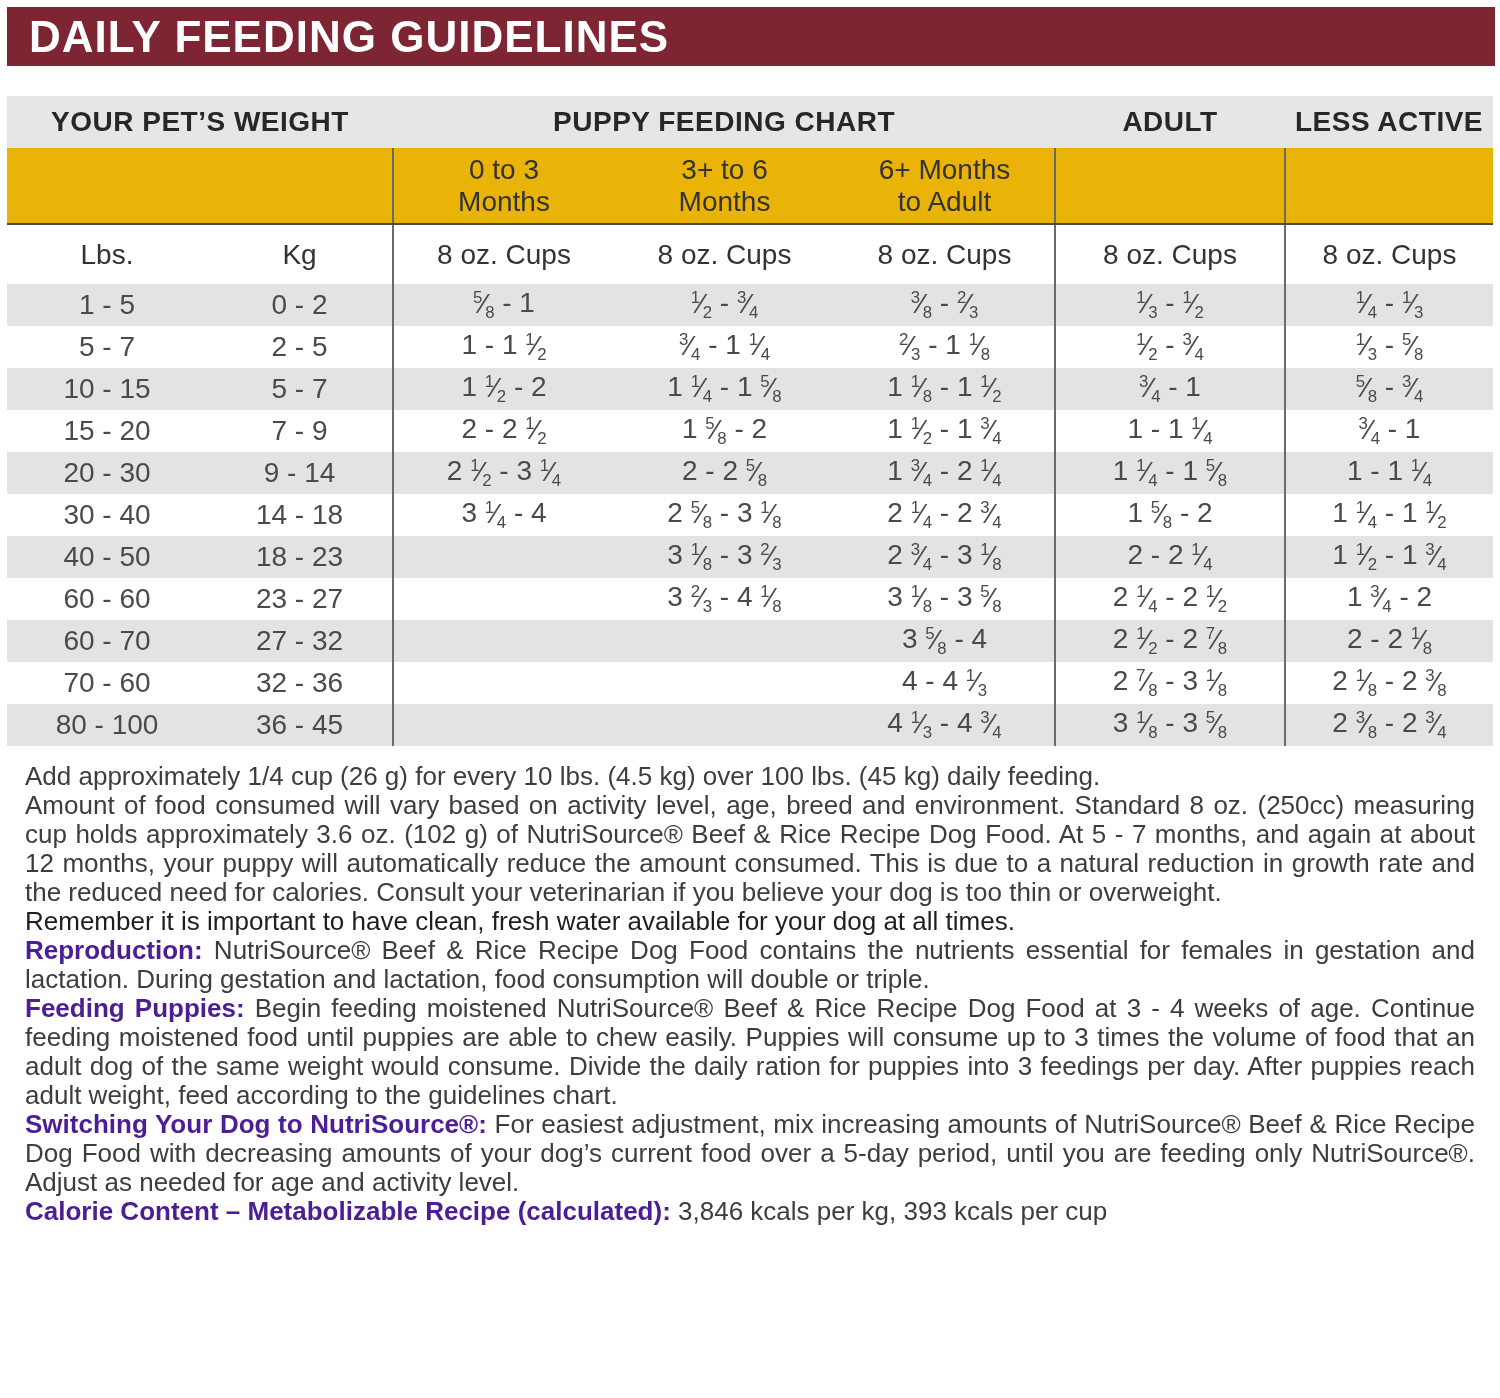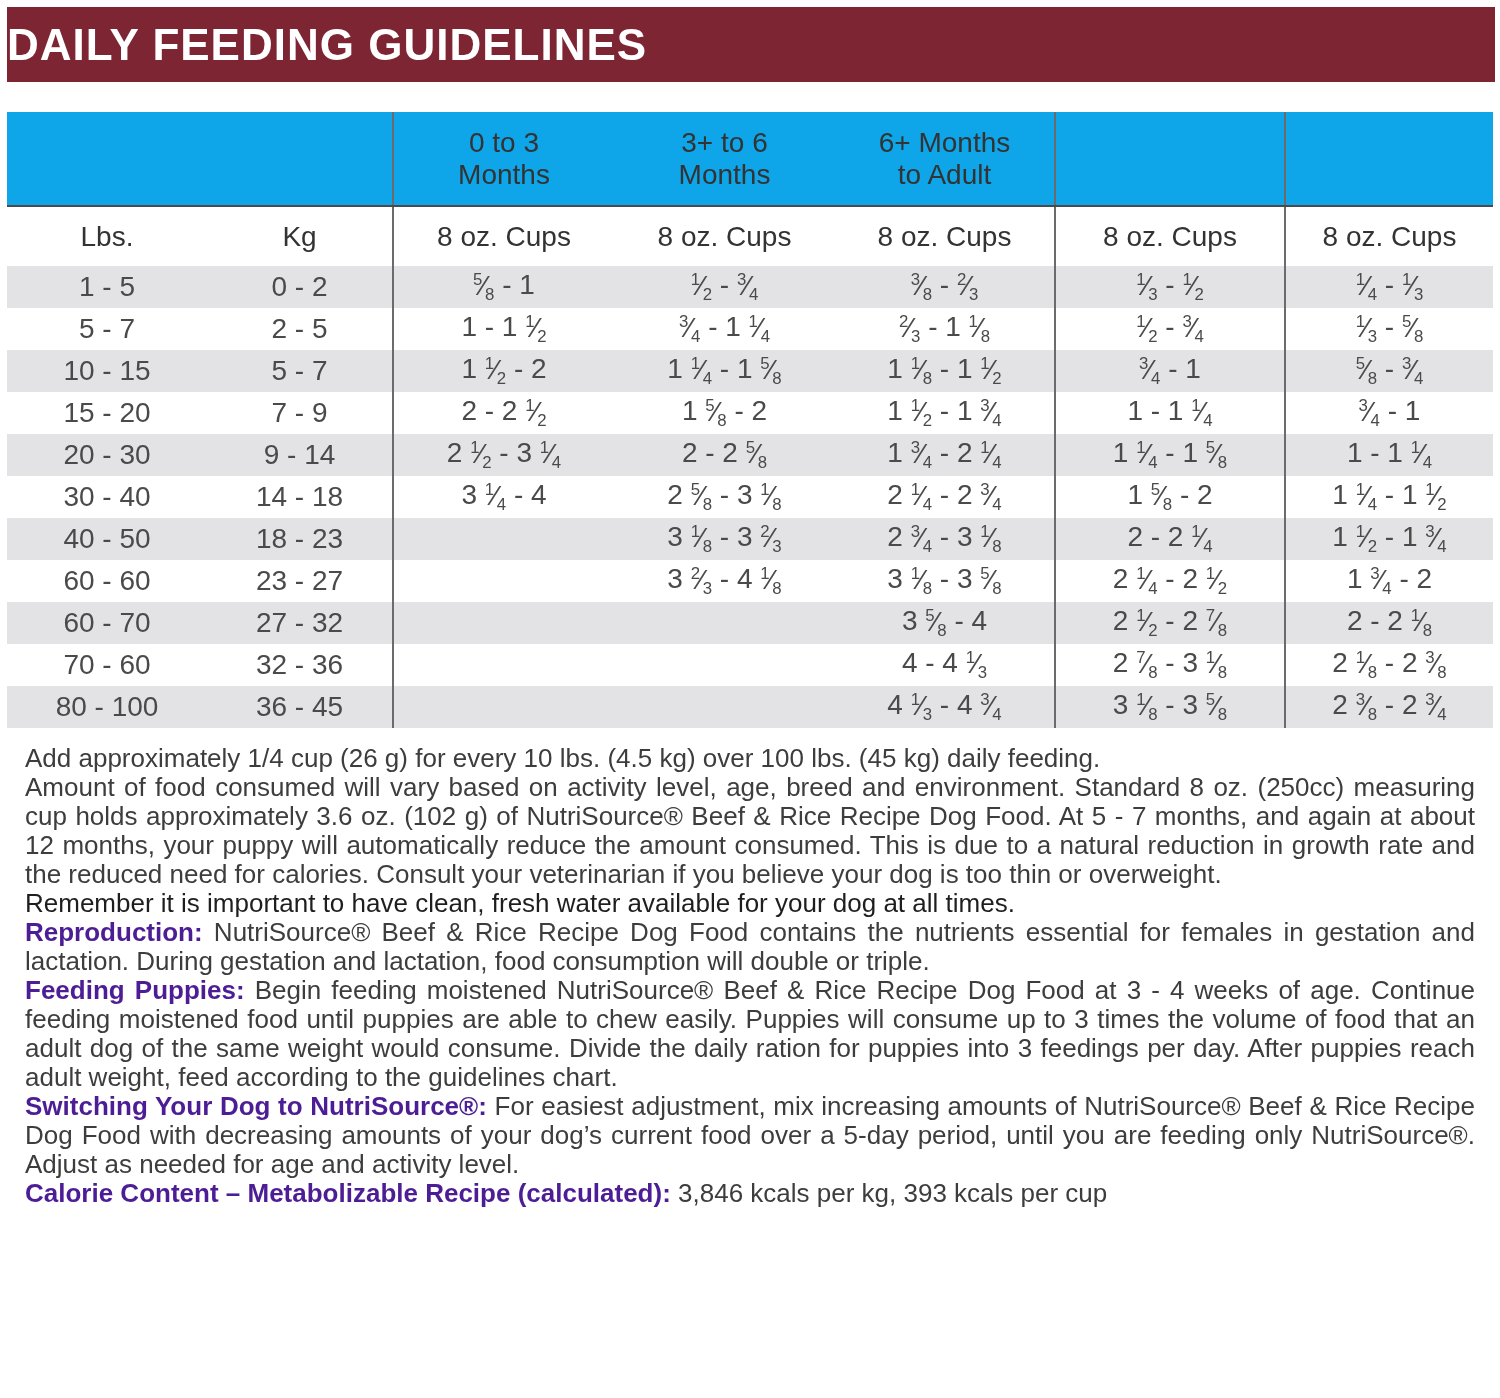--- a/index.html
+++ b/index.html
@@ -2,38 +2,38 @@
 <html><head>
 <meta charset="utf-8">
 <style>
   * { box-sizing: border-box; }
   html,body { margin:0; padding:0; background:#ffffff; }
   .page {
     width:1500px; height:1398px; background:#fff; overflow:hidden;
     font-family:"Liberation Sans", sans-serif; color:#3d3d3d; position:relative;
   }
   .title-bar {
-    margin:7px 5px 0 7px; height:75px; background:#7d2532;
-    display:flex; align-items:center; 
+    margin:7px 5px 0 7px; height:59px; background:#7d2532;
+    display:flex; align-items:center; padding-left:22px;
   }
   .title-bar h1 {
     margin:0; color:#ffffff; font-size:44px; font-weight:bold; letter-spacing:1px;
   }
   table.feed-table {
     border-collapse:collapse; table-layout:fixed;
     width:1486px; margin:30px 7px 0 7px;
   }
   .feed-table th, .feed-table td { padding:0; text-align:center; vertical-align:middle; }
   tr.group-row th {
     background:#e7e6e6; height:52px; font-size:28px; font-weight:bold;
     color:#272727; letter-spacing:0.5px;
   }
   tr.months-row td {
-    height:94px; font-size:28px; color:#333333; line-height:1.12;
-    white-space:pre-line; border-bottom:2px solid #4a4a4a; background:#0ea5e9;
+    height:76px; font-size:28px; color:#333333; line-height:1.12;
+    white-space:pre-line; border-bottom:2px solid #4a4a4a; background:#eab308;
   }
   tr.units-row td { height:60px; font-size:28px; color:#333333; background:#fff; }
   tbody.data td { height:42px; font-size:28px; color:#4a4a4a; }
   tbody.data tr:nth-child(odd) td { background:#e3e3e6; }
   .vline { border-left:2px solid #6b6b6b; }
   
   .fr { white-space:nowrap; }
   .fr .nu { font-size:60%; vertical-align:0.62em; }
   .fr .sl { margin:0 -1px; }
   .fr .de { font-size:60%; vertical-align:-0.32em; }
@@ -58,20 +58,26 @@
     <colgroup>
       <col style="width:200px">
         <col style="width:186px">
       <col style="width:221px">
         <col style="width:221px">
         <col style="width:220px">
       <col style="width:230px">
         <col style="width:208px">
     </colgroup>
     <thead>
+      <tr class="group-row">
+        <th colspan="2">YOUR PET’S WEIGHT</th>
+        <th colspan="3">PUPPY FEEDING CHART</th>
+        <th>ADULT</th>
+        <th>LESS ACTIVE</th>
+      </tr>
       <tr class="months-row">
         <td colspan="2"></td>
         <td class="vline">0 to 3
 Months</td>
         <td>3+ to 6
 Months</td>
         <td>6+ Months
 to Adult</td>
         <td class="vline"></td>
         <td class="vline"></td>

